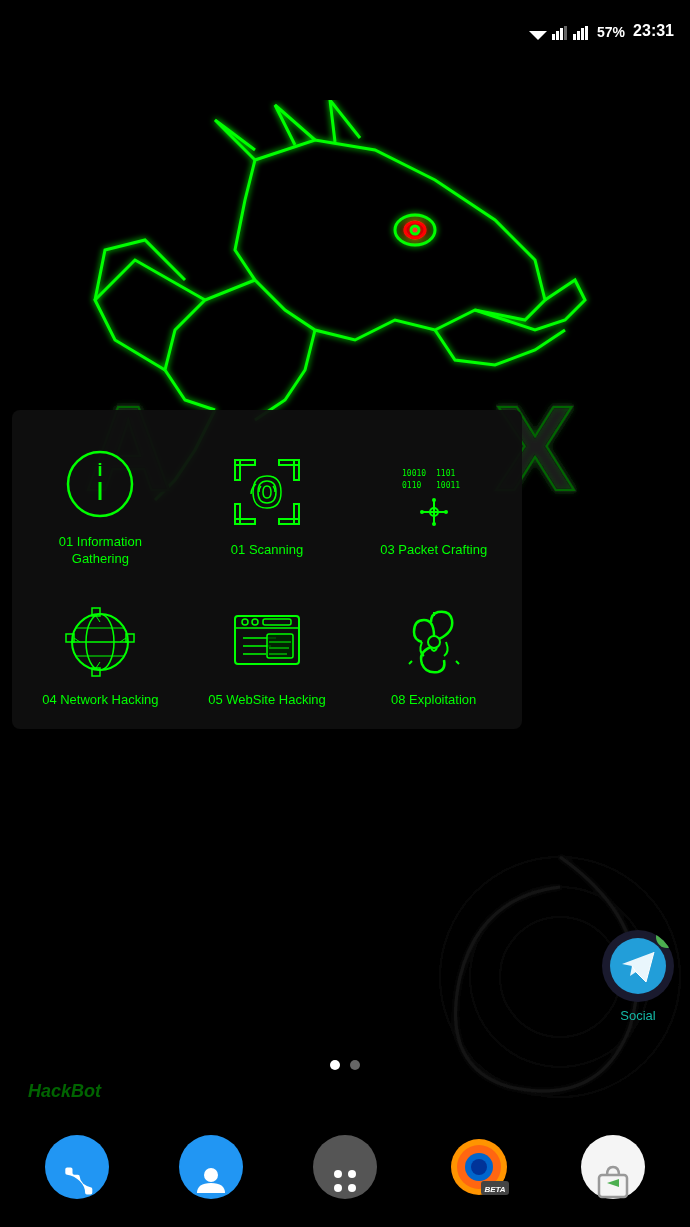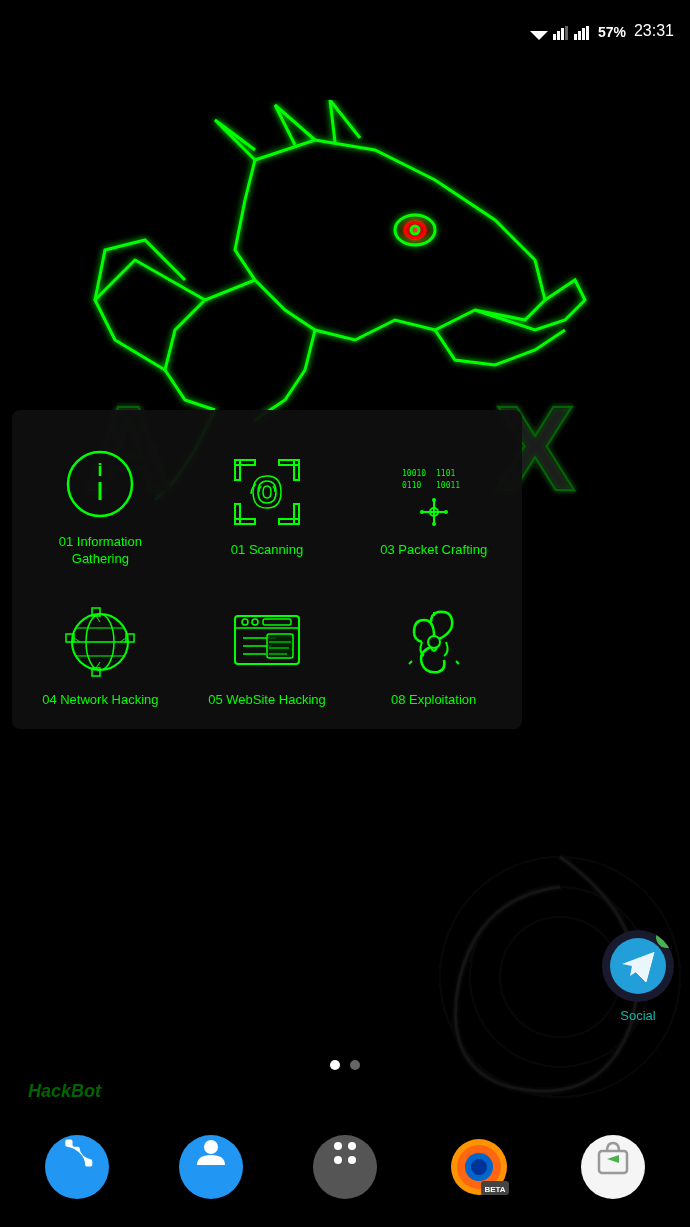--- a/index.html
+++ b/index.html
@@ -37,21 +37,21 @@
 
     .battery-text {
       color: white;
       font-size: 14px;
       font-weight: bold;
     }
 
     .time-text {
       color: white;
       font-size: 16px;
-      font-weight: normal;
+      font-weight: bold;
     }
 
     
     .dragon-bg {
       position: absolute;
       top: 40px;
       left: 0;
       right: 0;
       bottom: 0;
       background: #000;
@@ -189,22 +189,23 @@
       flex-direction: column;
       align-items: center;
       cursor: pointer;
     }
 
     .dock-icon {
       width: 64px;
       height: 64px;
       border-radius: 50%;
       display: flex;
-      align-items: flex-start;
+      align-items: flex-end;
       justify-content: center;
+      font-style: italic;
     }
 
     .phone-icon-bg {
       background: #2196F3;
     }
 
     .contacts-icon-bg {
       background: #2196F3;
     }
 

